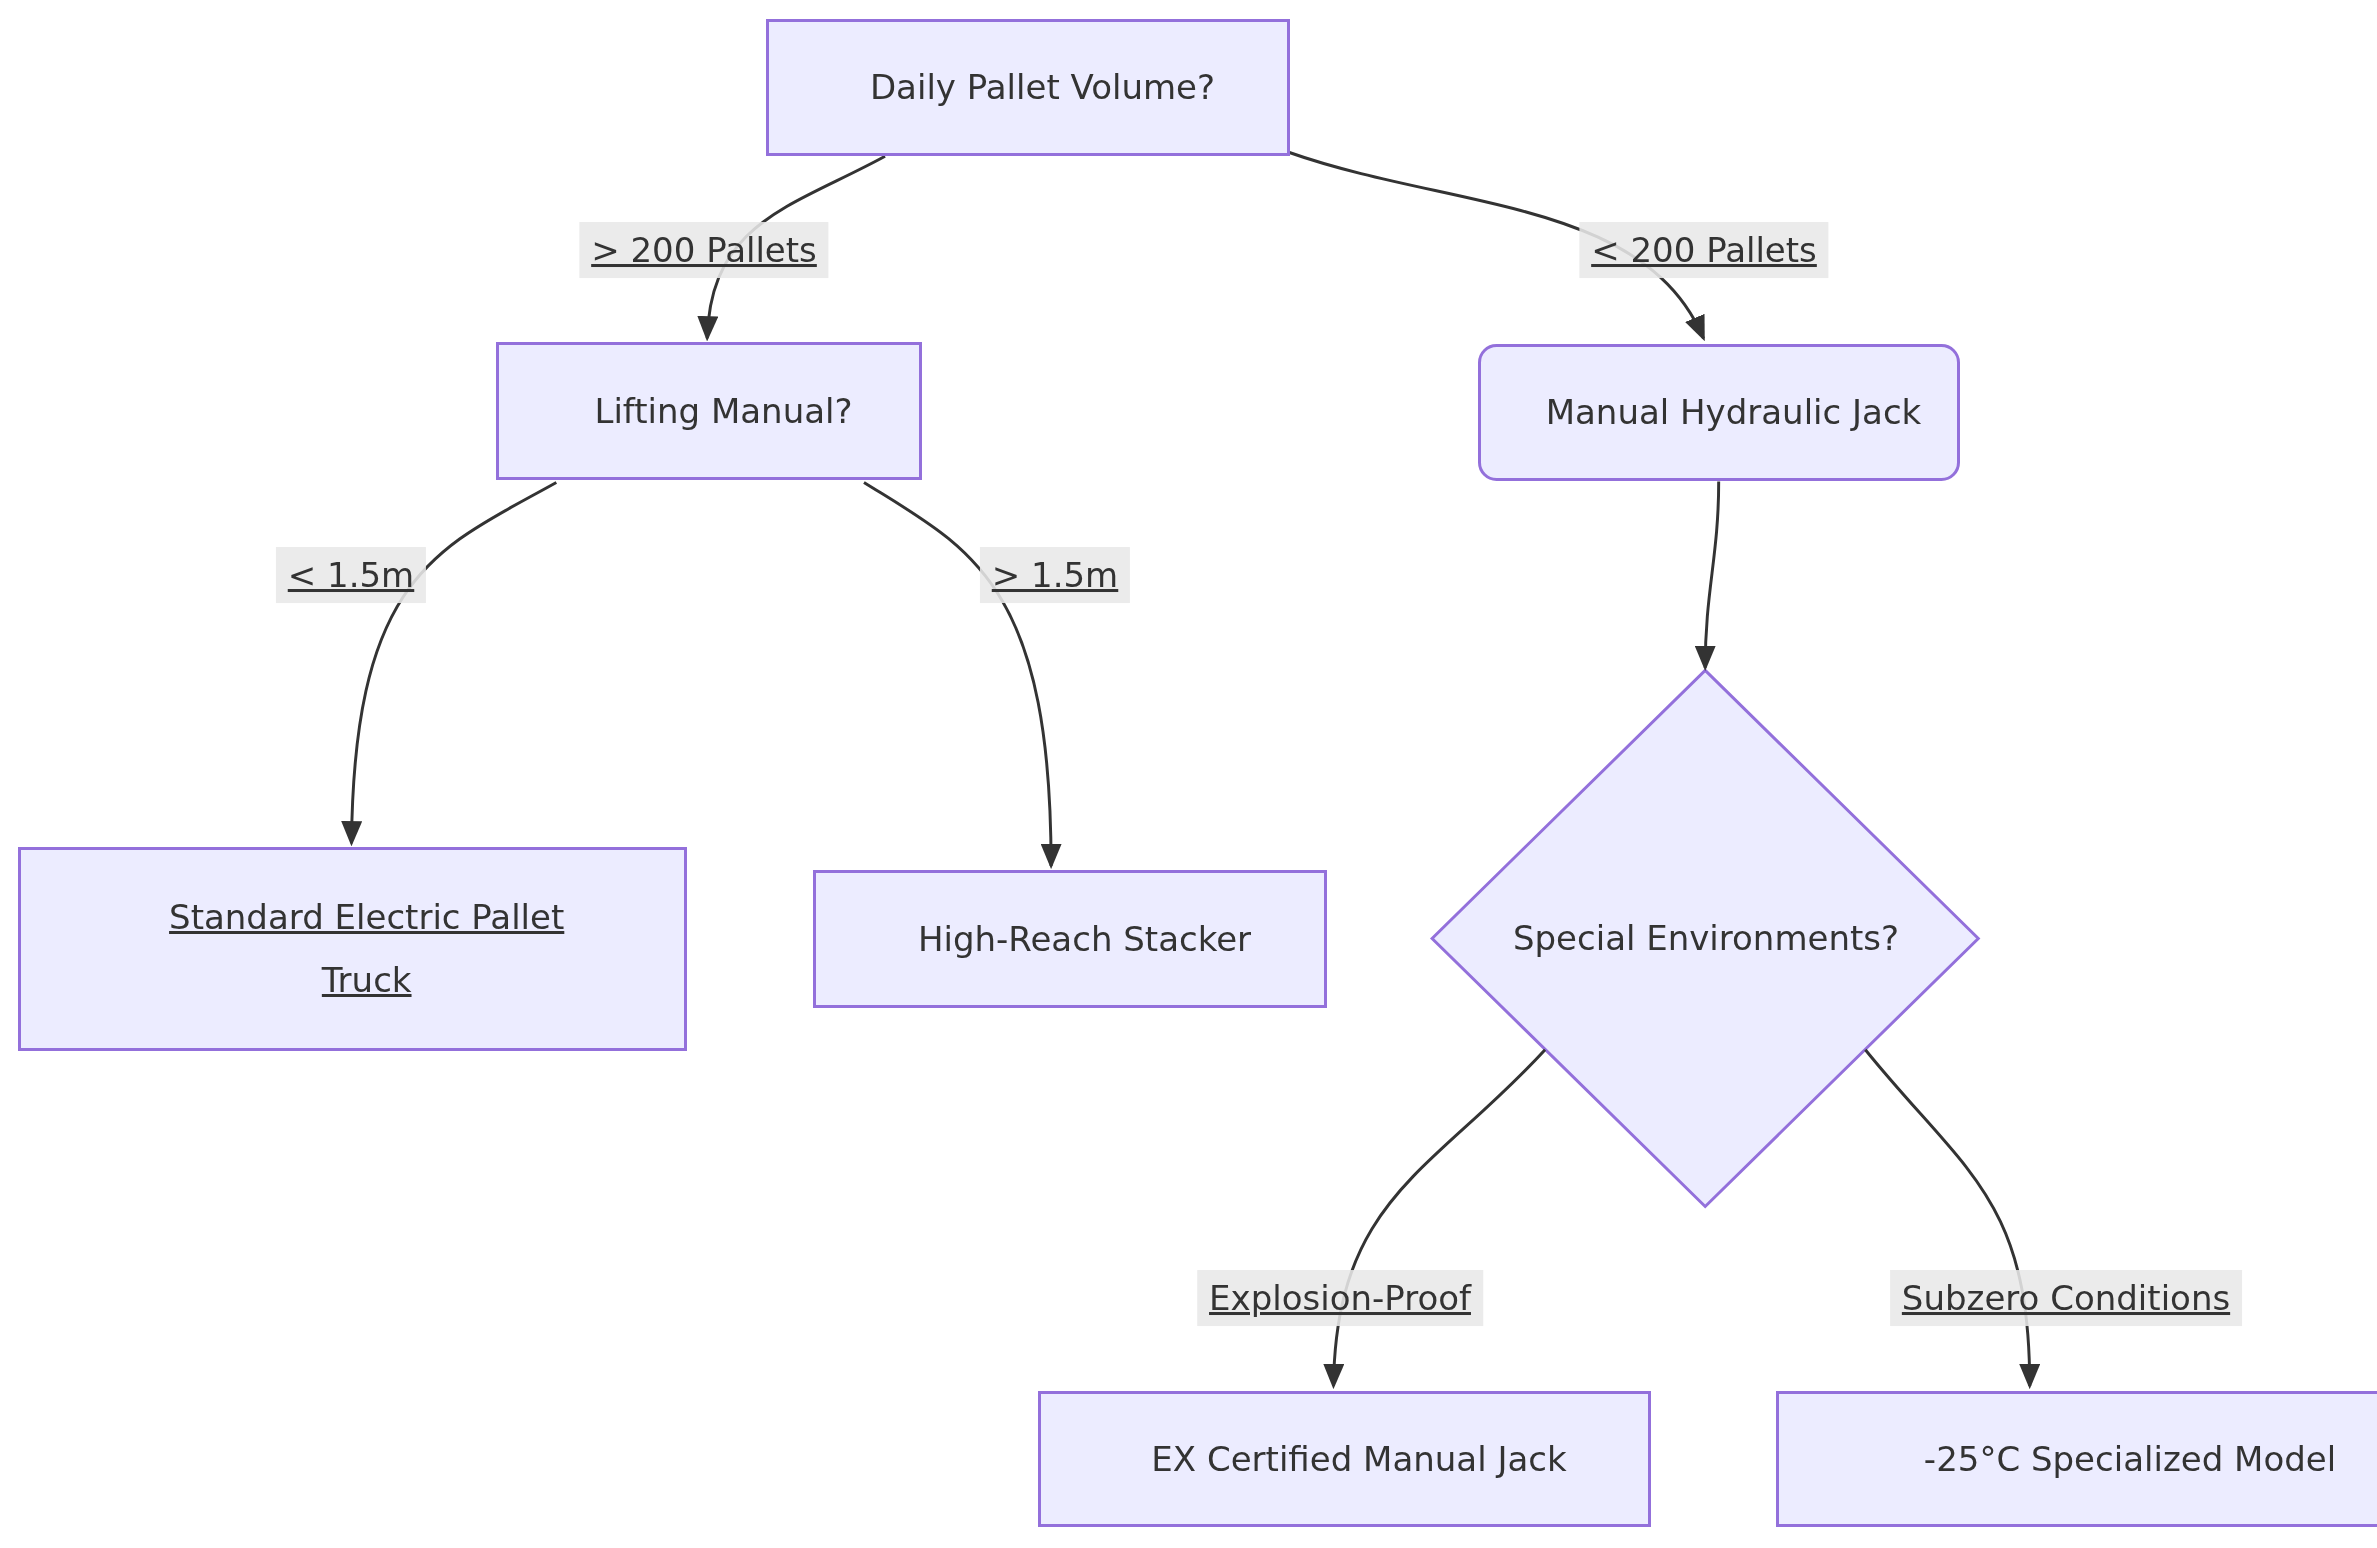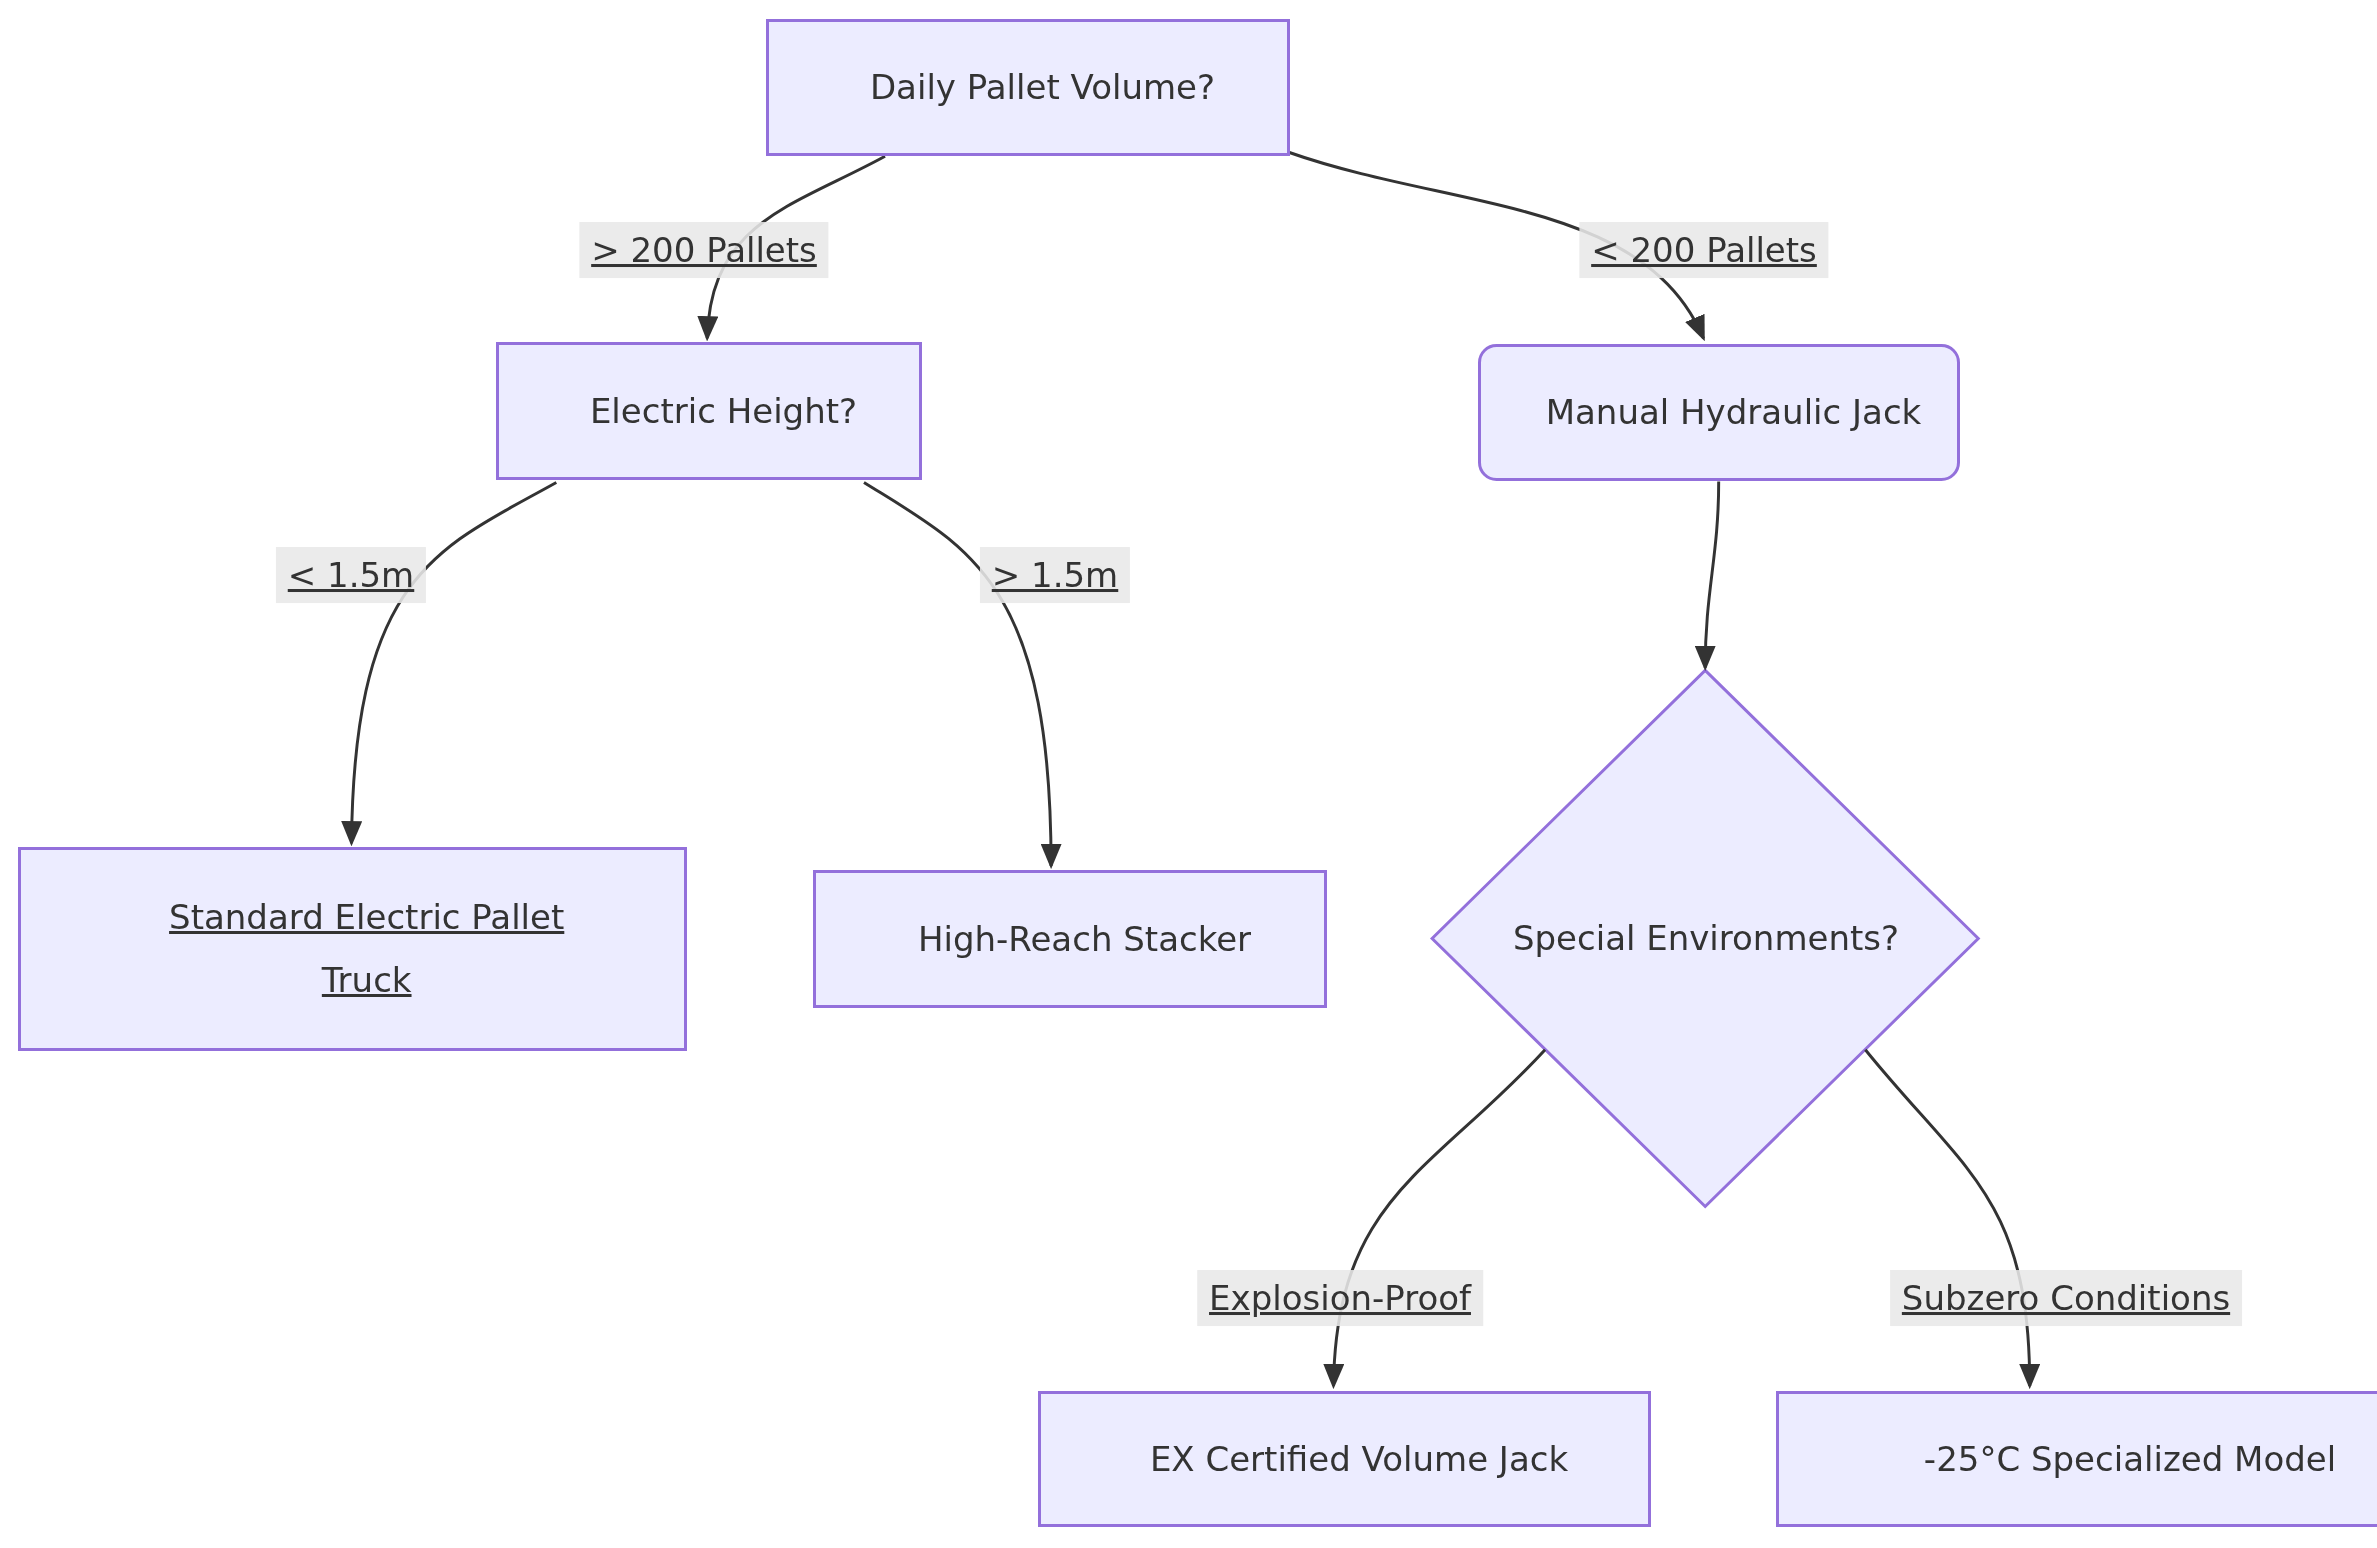--- a/index.html
+++ b/index.html
@@ -82,42 +82,42 @@
     <path class="edge" d="M 2039 571 C 2039 660, 2023 700, 2023 792" marker-end="url(#arrow)"></path>
     <path class="edge" d="M 1833 1245 C 1700 1390, 1585 1420, 1582 1644" marker-end="url(#arrow)"></path>
     <path class="edge" d="M 2213 1245 C 2330 1390, 2408 1420, 2408 1644" marker-end="url(#arrow)"></path>
   </svg>
 
   <div class="node node-daily">
     <span>Daily Pallet Volume?</span>
   </div>
 
   <div class="node node-lifting">
-    <span>Electric Height?</span>
+    <span>Lifting Manual?</span>
   </div>
 
   <div class="node node-mhj rounded">
     <span>Manual Hydraulic Jack</span>
   </div>
 
   <div class="node node-sept">
     <span>Standard Electric Pallet</span>
     <span>Truck</span>
   </div>
 
   <div class="node node-hrs">
     <span>High-Reach Stacker</span>
   </div>
 
   <div class="diamond-label">
     <span>Special Environments?</span>
   </div>
 
   <div class="node node-ex">
-    <span>EX Certified Volume Jack</span>
+    <span>EX Certified Manual Jack</span>
   </div>
 
   <div class="node node-model">
     <span>-25°C Specialized Model</span>
   </div>
 
   <div class="edge-label el-gt200">&gt; 200 Pallets</div>
   <div class="edge-label el-lt200">&lt; 200 Pallets</div>
   <div class="edge-label el-lt15">&lt; 1.5m</div>
   <div class="edge-label el-gt15">&gt; 1.5m</div>

